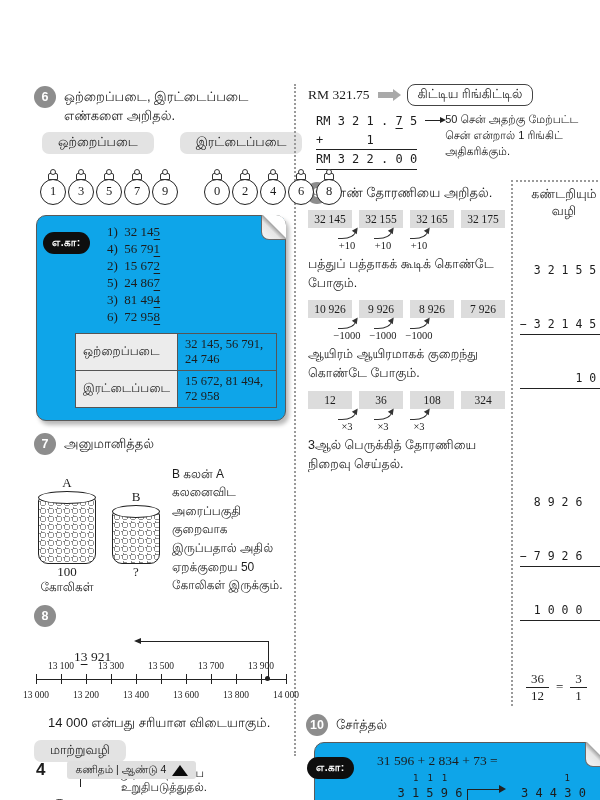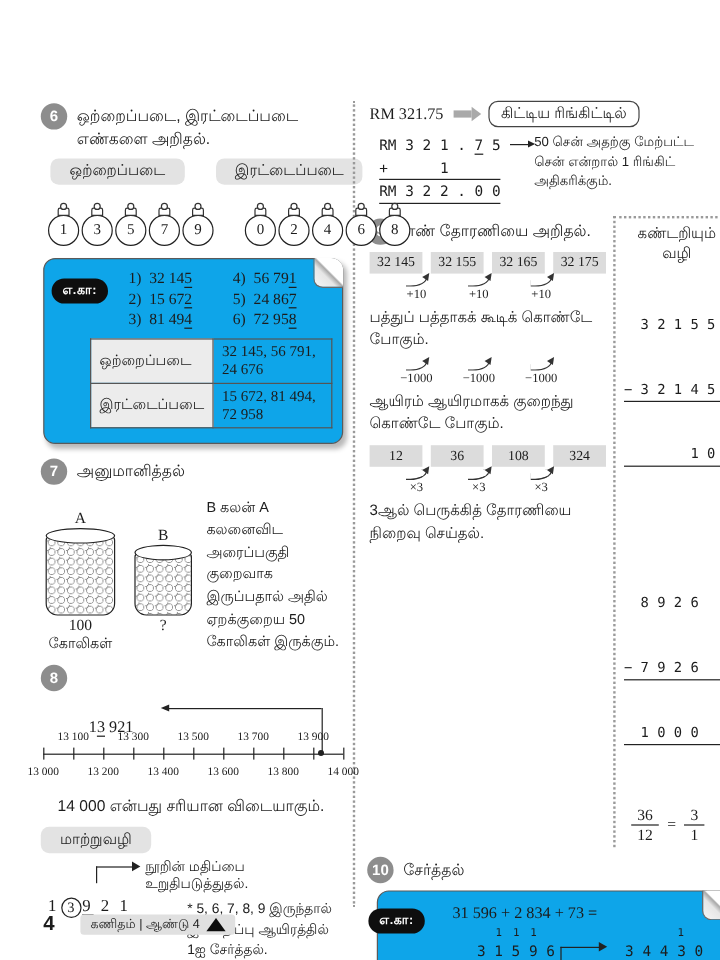--- a/index.html
+++ b/index.html
@@ -35,21 +35,21 @@
   .callout{position:relative;border:1.2px solid #5a5a5a;border-radius:10px;background:#0ea5e9;
            box-shadow:3px 4px 4px rgba(0,0,0,0.28);}
   .fold{position:absolute;top:-1px;right:-1px;width:24px;height:24px;border-bottom-left-radius:8px;
         border-top-right-radius:10px;border-left:1px solid #6a6a6a;border-bottom:1px solid #6a6a6a;
         background:linear-gradient(225deg,#ffffff 46%,#a8a8a8 50%,#e6e6e6 62%,#f6f6f6 100%);}
   .ekalabel{position:absolute;background:#0e0e0e;color:#fff;border-radius:16px;
             padding:4px 9px;font-size:10.5px;font-weight:bold;letter-spacing:.5px;}
 
   .c6box{margin:4px 2px 12px 2px;padding:8px 8px 10px 8px;}
   .c6box .ekalabel{left:6px;top:16px;}
-  .exgrid{display:grid;grid-template-columns:1fr 1fr;column-gap:4px;row-gap:1px;
+  .exgrid{display:grid;grid-template-columns:1fr;column-gap:4px;row-gap:1px;
           margin-left:62px;font-family:"Liberation Serif",serif;font-size:13px;}
   .exitem{white-space:pre;}
   .extable{border-collapse:collapse;margin:8px 0 2px 30px;font-size:12px;}
   .extable td{border:1px solid #555;padding:3px 7px;}
   .extable .thead{background:#ececec;}
   .extable .tval{font-family:"Liberation Serif",serif;font-size:12.5px;}
 
   .u{text-decoration:underline;text-underline-offset:2.5px;}
 
   
@@ -121,21 +121,21 @@
   
   .s9wrap{display:flex;margin-top:10px;}
   .s9main{flex:1;padding-right:6px;}
   .s9side{flex:none;width:92px;border-left:2px dotted #9a9a9a;border-top:2px dotted #9a9a9a;
           padding:4px 0 2px 5px;}
   .sidetitle{font-size:12.5px;text-align:center;line-height:1.4;margin-bottom:4px;}
   .worksum{font-family:"DejaVu Sans Mono",monospace;font-size:11.5px;white-space:pre;line-height:1.55;margin:6px 0 14px 2px;}
   .seqrow{display:flex;gap:7px;margin:4px 0 2px 2px;}
   .seqbox{background:#dcdcdc;padding:3px 6px;font-family:"Liberation Serif",serif;font-size:11.5px;
           min-width:32px;text-align:center;}
-  .arrowsrow{display:flex;gap:22px;margin:1px 0 3px 26px;}
+  .arrowsrow{display:flex;gap:6px;margin:1px 0 3px 26px;}
   .stepu{display:flex;flex-direction:column;align-items:center;width:30px;}
   .curve{width:17px;height:8px;border-bottom:1.2px solid #333;border-right:1.2px solid #333;
          border-bottom-right-radius:14px 8px;position:relative;}
   .curve::after{content:"";position:absolute;right:-3.5px;top:-3px;border-bottom:6px solid #333;
                 border-left:3.5px solid transparent;border-right:3.5px solid transparent;transform:rotate(35deg);}
   .steplabel{font-family:"Liberation Serif",serif;font-size:10.5px;margin-top:1px;}
   .patnote{font-size:12.5px;line-height:1.5;margin:4px 0 8px 2px;}
   .fracwrap{display:flex;align-items:center;gap:7px;font-family:"Liberation Serif",serif;font-size:13px;margin:14px 0 0 8px;}
   .frac{display:flex;flex-direction:column;align-items:center;}
   .ftop{border-bottom:1.2px solid #222;padding:0 5px;}
@@ -197,21 +197,21 @@
           <div class="exitem"><span>4)  </span><span>56 79</span><span class="u">1</span></div>
           <div class="exitem"><span>2)  </span><span>15 67</span><span class="u">2</span></div>
           <div class="exitem"><span>5)  </span><span>24 86</span><span class="u">7</span></div>
           <div class="exitem"><span>3)  </span><span>81 49</span><span class="u">4</span></div>
           <div class="exitem"><span>6)  </span><span>72 95</span><span class="u">8</span></div>
         </div>
         <table class="extable">
           <tbody>
               <tr>
             <td class="thead">ஒற்றைப்படை</td>
-            <td class="tval">32 145, 56 791, 24 676</td>
+            <td class="tval">32 145, 56 791, 24 746</td>
           </tr>
           <tr>
             <td class="thead">இரட்டைப்படை</td>
             <td class="tval">15 672, 81 494, 72 958</td>
           </tr>
         </tbody>
           </table>
       </div>
 
       <div class="sechead">
@@ -331,20 +331,26 @@
                 <span class="curve"></span>
                 <span class="steplabel">+10</span>
               </span>
             <span class="stepu">
                 <span class="curve"></span>
                 <span class="steplabel">+10</span>
               </span>
           </div>
           <div class="patnote">பத்துப் பத்தாகக் கூடிக் கொண்டே போகும்.</div>
 
+          <div class="seqrow">
+            <span class="seqbox">10 926</span>
+            <span class="seqbox">9 926</span>
+            <span class="seqbox">8 926</span>
+            <span class="seqbox">7 926</span>
+          </div>
           <div class="arrowsrow">
             <span class="stepu">
                 <span class="curve"></span>
                 <span class="steplabel">−1000</span>
               </span>
             <span class="stepu">
                 <span class="curve"></span>
                 <span class="steplabel">−1000</span>
               </span>
             <span class="stepu">

